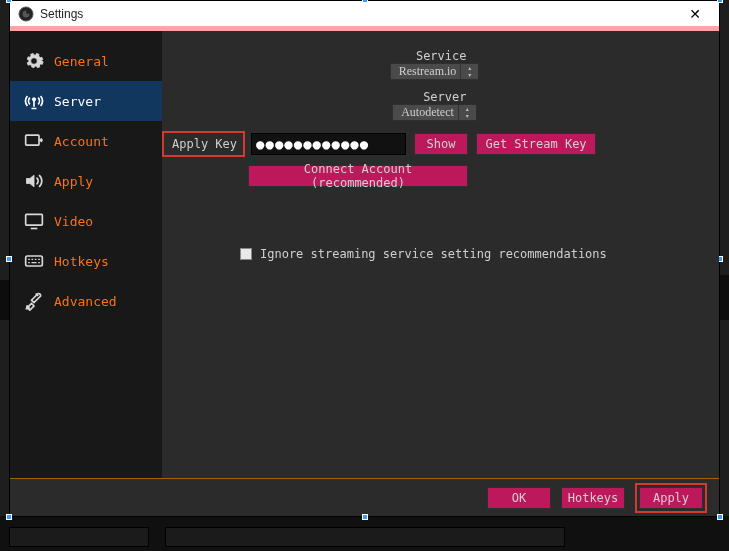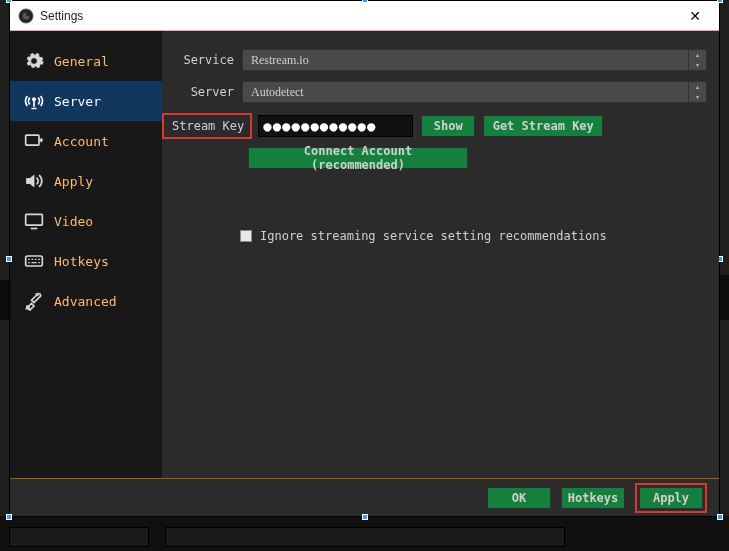--- a/index.html
+++ b/index.html
@@ -23,21 +23,21 @@
     display: flex;
     flex-direction: column;
   }
   .titlebar {
     height: 30px;
     background: #fff;
     color: #000;
     display: flex;
     align-items: center;
     padding: 0 4px 0 8px;
-    border-bottom: 1px solid #fca5a5;
+    border-bottom: 5px solid #fca5a5;
   }
   .titlebar .obs-logo {
     width: 16px; height: 16px;
     margin-right: 6px;
   }
   .titlebar .title { font-family: Tahoma, Arial, sans-serif; font-size: 12px; color:#222; }
   .titlebar .spacer { flex: 1; }
   .titlebar .close {
     width: 40px; height: 28px;
     display:flex; align-items:center; justify-content:center;
@@ -54,21 +54,21 @@
   .sidebar {
     width: 152px;
     background: #181818;
     padding-top: 10px;
   }
   .side-item {
     display: flex;
     align-items: center;
     height: 40px;
     padding-left: 12px;
-    color: #fdba74;
+    color: #f97316;
     cursor: pointer;
     font-size: 13px;
   }
   .side-item.selected {
     background: #12375e;
     color: #fff;
   }
   .side-item .ico {
     width: 24px;
     display:flex; align-items:center; justify-content:center;
@@ -81,20 +81,21 @@
     flex: 1;
     background: #2b2b2b;
     position: relative;
     padding: 18px 12px 0 0;
     color:#cfcfcf;
   }
   .form-row {
     display: flex;
     align-items: center;
     margin-bottom: 10px;
+    flex-direction: column;
   }
   .form-row .lbl {
     width: 80px;
     text-align: right;
     padding-right: 8px;
     font-size: 12px;
   }
   .dropdown {
     flex: 1;
     height: 22px;
@@ -133,29 +134,28 @@
     border: 1px solid #000;
     margin-left: 6px;
     display:flex; align-items:center;
     padding: 0 4px;
     color:#fff;
     letter-spacing: 1px;
     font-size: 14px;
   }
   .btn {
     height: 22px;
-    background: #15803d;
+    background: #be185d;
     border: 1px solid #2f2f2f;
     color:#d0d0d0;
     display:flex; align-items:center; justify-content:center;
     font-size:12px;
     padding: 0 8px;
     cursor:pointer;
     font-family: inherit;
-    font-weight: bold;
   }
 
   .connect-row { display:flex; margin-left: 86px; }
   .connect-row .btn { width: 220px; }
 
   .ignore-row {
     display:flex; align-items:center;
     margin-top: 60px;
     margin-left: 78px;
   }
@@ -320,21 +320,21 @@
           <span>Autodetect</span>
           <span class="spin">
               <div>▴</div>
               <div>▾</div>
             </span>
         </div>
       </div>
 
       <div class="keyrow">
         <div class="keylabel-wrap">
-          <span>Stream Key</span>
+          <span>Apply Key</span>
         </div>
         <div class="streamkey-field">
           <span>●●●●●●●●●●●●</span>
         </div>
         <button class="btn" style="width:54px; margin-left:8px;">Show</button>
         <button class="btn" style="width:120px; margin-left:8px;">Get Stream Key</button>
       </div>
 
       <div class="connect-row">
         <button class="btn">Connect Account (recommended)</button>

